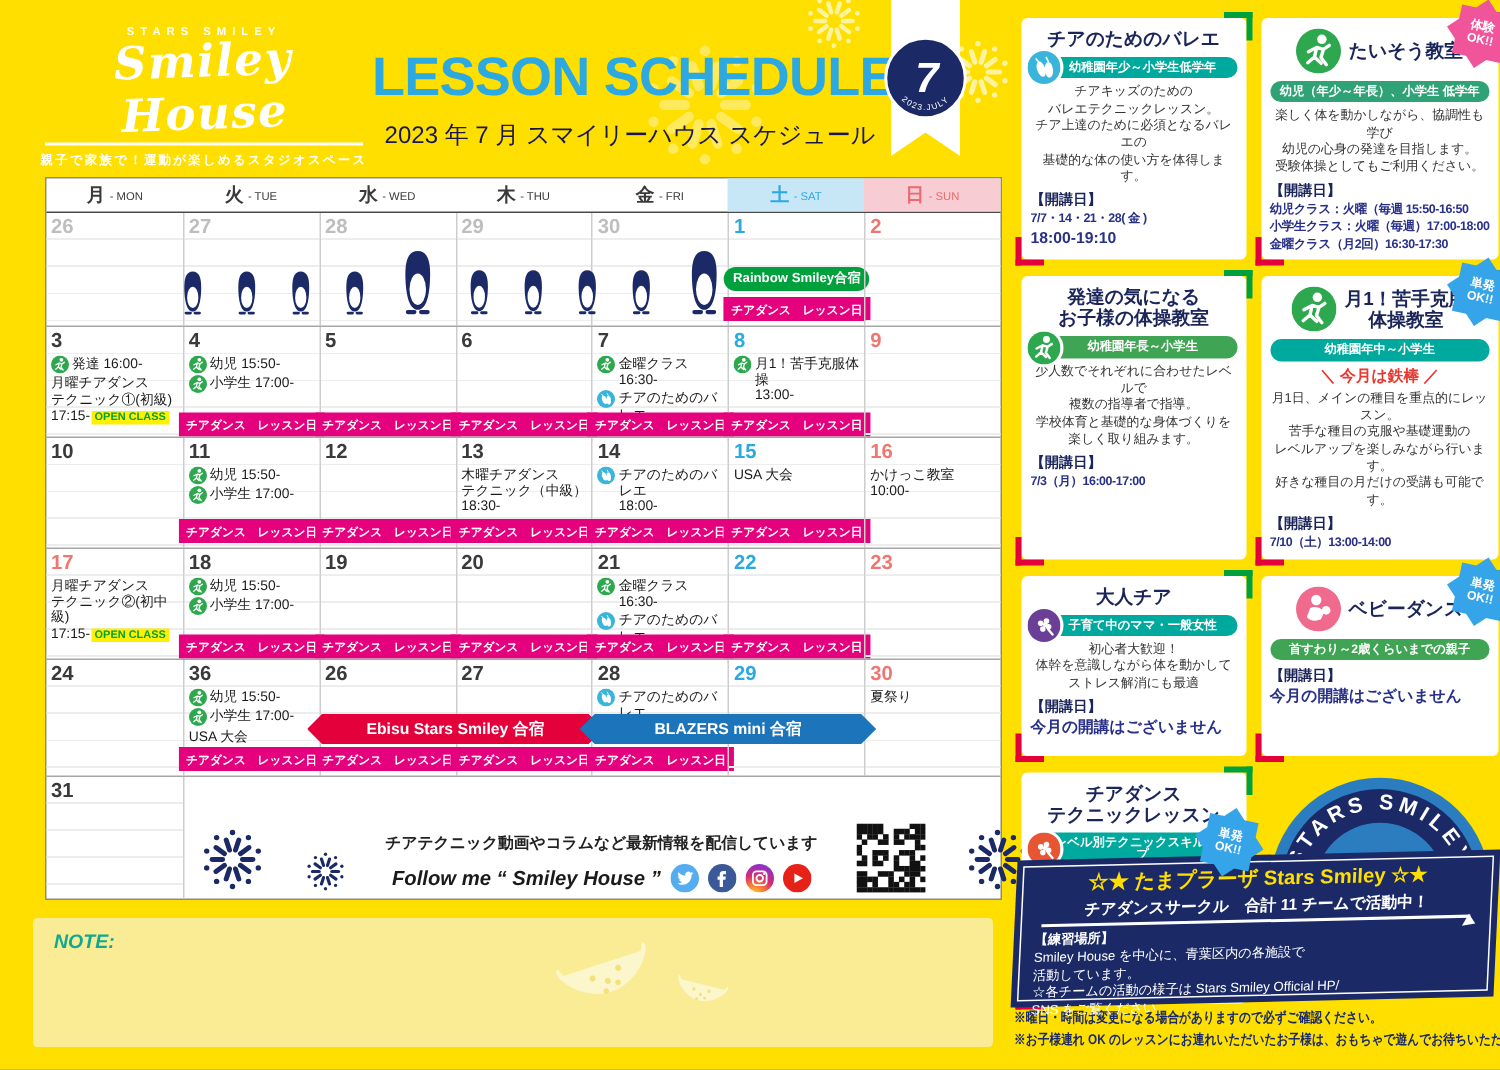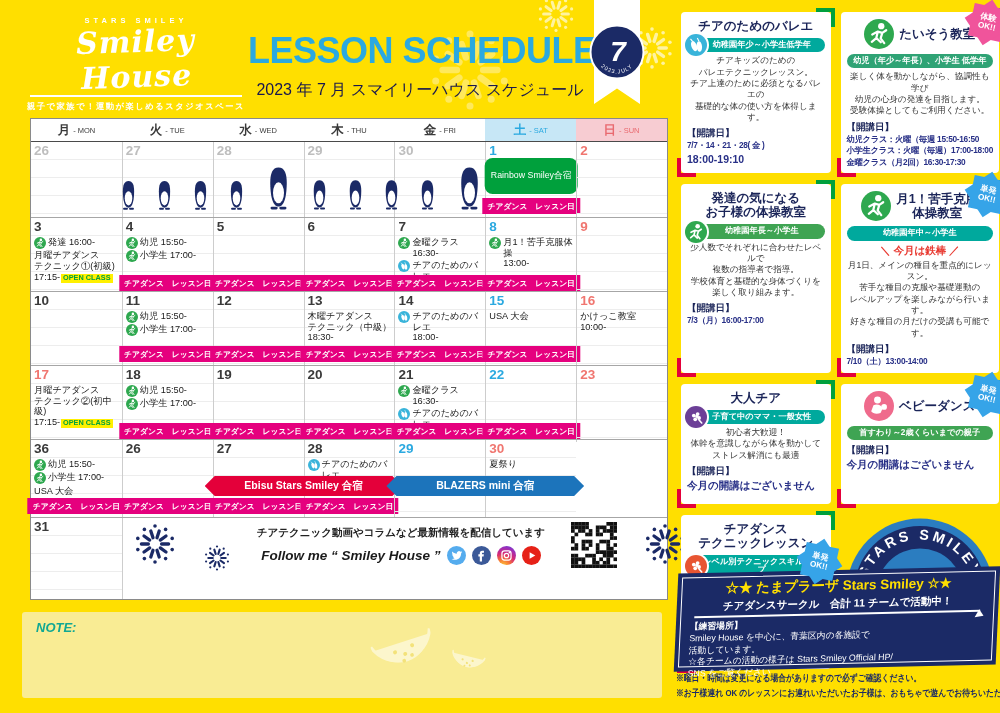--- a/index.html
+++ b/index.html
@@ -35,25 +35,25 @@
   .cell + .cell, .cal-foot { border-left: 1px solid #CDCDCD; }
   .day { display: block; font-size: 13.5px; font-weight: bold; line-height: 1.2; color: #3A3A3A; }
   .cell.muted .day { color: #BEBEBE; }
   .cell.sat .day { color: #2BA9E0; }
   .cell.sun .day, .cell.holiday .day { color: #F07670; }
   .ev { display: flex; gap: 2px; align-items: flex-start; margin-top: 1.5px; font-size: 9.2px; line-height: 1.18; color: #1A1A1A; }
   .ev svg { flex: 0 0 auto; }
   .ev-tx { white-space: pre-line; }
   .tag { display: inline-block; background: #FFF000; color: #00A03C; font-size: 7.3px; font-weight: bold; font-style: normal; padding: 0 2px; margin-left: 1px; text-align: center; }
   .lesson-badge { position: absolute; bottom: 3px; left: 50%; transform: translateX(-50%); background: #E5007E; color: #fff; font-size: 7.8px; font-weight: bold; padding: 2.5px 5px; white-space: nowrap; }
-  .special-badge { position: absolute; bottom: 23px; left: 50%; transform: translateX(-50%); background: #00A03C; color: #fff; font-size: 8.8px; font-weight: normal; padding: 12px 6px; border-radius: 8px; white-space: nowrap; }
+  .special-badge { position: absolute; bottom: 23px; left: 50%; transform: translateX(-50%); background: #00A03C; color: #fff; font-size: 8.8px; font-weight: bold; padding: 2px 6px; border-radius: 8px; white-space: nowrap; }
   .banner { position: absolute; top: 36px; height: 20px; display: flex; align-items: center; justify-content: center; color: #fff; font-weight: bold; font-size: 10.5px; white-space: nowrap;
             clip-path: polygon(0 50%,10px 0,calc(100% - 10px) 0,100% 50%,calc(100% - 10px) 100%,10px 100%); }
   .penguins { position: absolute; left: 13.5%; width: 58%; top: 24px; display: flex; align-items: flex-end; justify-content: space-between; }
-  .cal-foot { grid-column: 2 / 8; position: relative; display: flex; align-items: flex-start; gap: 26px; padding: 4px 10px; }
+  .cal-foot { grid-column: 2 / 8; position: relative; display: flex; align-items: flex-end; gap: 26px; padding: 4px 10px; }
   .ft-mid { flex: 1; text-align: center; }
   .ft-info { font-size: 10.5px; font-weight: bold; color: #222; white-space: nowrap; }
   .ft-follow { margin-top: 6px; display: flex; align-items: center; justify-content: center; gap: 6px; font-size: 13.5px; font-weight: bold; font-style: italic; color: #1A1A1A; }
   .soc { display: inline-flex; line-height: 0; cursor: pointer; }
 
   
   #cards { position: absolute; left: 681px; top: 12px; width: 318px; display: grid; grid-template-columns: 1fr 1fr; gap: 11px 10px; }
   .card { position: relative; background: #fff; border-radius: 4px; padding: 7px 6px 5px; }
   .card::before { content: ""; position: absolute; top: -4px; right: -4px; width: 15px; height: 15px; border-top: 4px solid #00A03C; border-right: 4px solid #00A03C; }
   .card::after { content: ""; position: absolute; bottom: -4px; left: -4px; width: 15px; height: 15px; border-bottom: 4px solid #E4003A; border-left: 4px solid #E4003A; }
@@ -549,20 +549,23 @@
           </div>
           <div class="cell sat">
             <span class="day">22</span>
             <span class="lesson-badge">チアダンス　レッスン日</span>
           </div>
           <div class="cell sun">
             <span class="day">23</span>
           </div>
         </div>
         <div class="week">
+          <div class="cell normal">
+            <span class="day">24</span>
+          </div>
           <div class="cell normal">
             <span class="day">36</span>
             <div class="ev">
               <span style="line-height:0"><svg width="12" height="12" viewBox="0 0 20 20">
                   <circle cx="10" cy="10" r="10" fill="#2EA84F"></circle>
                   <circle cx="11.5" cy="4.8" r="2.1" fill="#fff"></circle>
                   <path d="M5.5 10.3 9.2 8.4l3 .9 2.6-1.8M9.2 8.4 8.2 12.7l3 2.8M12.2 9.3l-1.1 3.6 2.4 3.2M8.2 12.7 5.2 15.2" stroke="#fff" stroke-width="1.5" fill="none" stroke-linecap="round" stroke-linejoin="round"></path>
                 </svg></span>
               <span class="ev-tx"><span>幼児 15:50-</span></span>
             </div>

